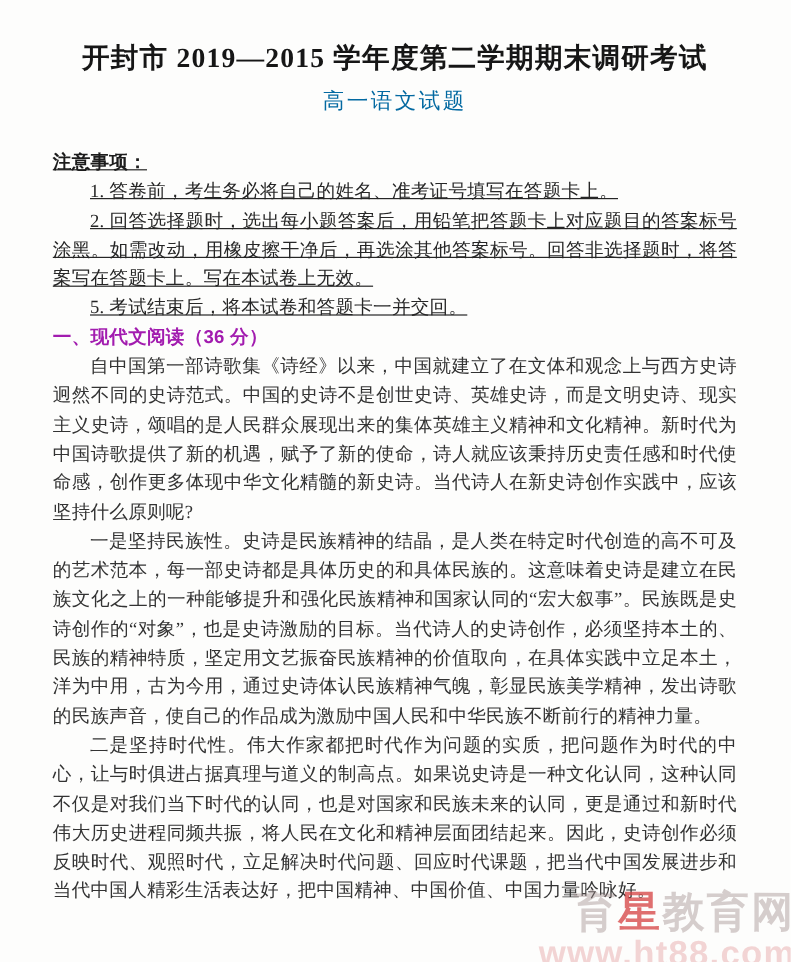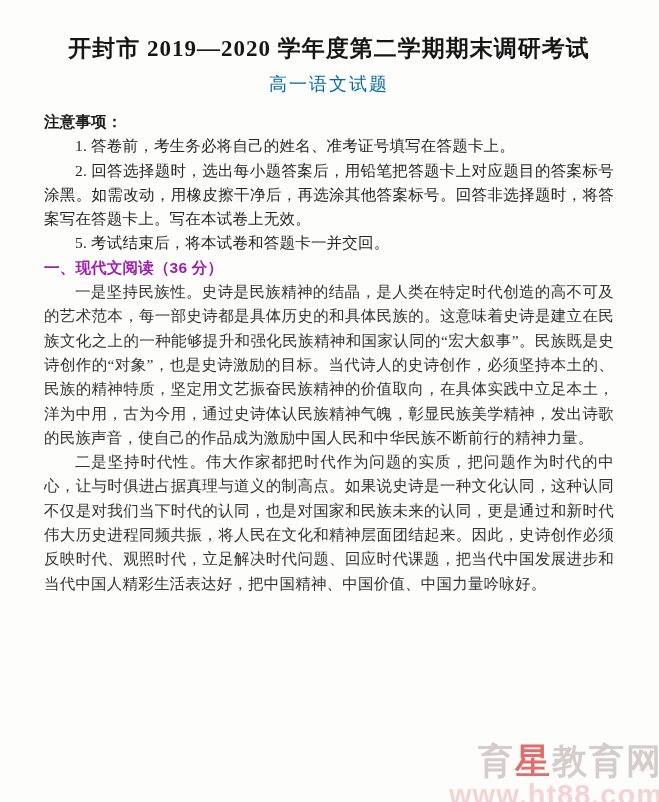--- a/index.html
+++ b/index.html
@@ -31,21 +31,22 @@
   }
   .title-line2 {
     margin: 6px 0 0 0;
     font-size: 18px;
     font-weight: normal;
     line-height: 28px;
     color: #0369a1;
     letter-spacing: 2px;
   }
   .notice {
-    margin-top: 12px;
+    margin-top: 26px;
+    text-decoration: underline;
   }
   p {
     margin: 0;
     font-size: 15.5px;
     line-height: 24.3px;
     text-align: justify;
     letter-spacing: 0.2px;
   }
   .bold-sans {
     font-family: "Liberation Sans", "DejaVu Sans", sans-serif;
@@ -92,34 +93,35 @@
     letter-spacing: 1px;
     color: rgba(233, 178, 178, 0.55);
   }
 </style>
 </head>
 <body>
 
 <div class="page">
 
   <header class="title-block">
-    <h1 class="title-line1">开封市 2019—2020 学年度第二学期期末调研考试</h1>
+    <h1 class="title-line1">开封市 2019—2015 学年度第二学期期末调研考试</h1>
     <h2 class="title-line2">高一语文试题</h2>
   </header>
 
   <section class="notice">
     <p class="bold-sans">注意事项：</p>
     <p class="indent">1. 答卷前，考生务必将自己的姓名、准考证号填写在答题卡上。</p>
     <p class="indent">2. 回答选择题时，选出每小题答案后，用铅笔把答题卡上对应题目的答案标号涂黑。如需改动，用橡皮擦干净后，再选涂其他答案标号。回答非选择题时，将答案写在答题卡上。写在本试卷上无效。</p>
     <p class="indent">5. 考试结束后，将本试卷和答题卡一并交回。</p>
   </section>
 
   <section>
     <p class="section-heading">一、现代文阅读（36 分）</p>
 
+    <p class="passage indent">自中国第一部诗歌集《诗经》以来，中国就建立了在文体和观念上与西方史诗迥然不同的史诗范式。中国的史诗不是创世史诗、英雄史诗，而是文明史诗、现实主义史诗，颂唱的是人民群众展现出来的集体英雄主义精神和文化精神。新时代为中国诗歌提供了新的机遇，赋予了新的使命，诗人就应该秉持历史责任感和时代使命感，创作更多体现中华文化精髓的新史诗。当代诗人在新史诗创作实践中，应该坚持什么原则呢?</p>
     <p class="passage indent">一是坚持民族性。史诗是民族精神的结晶，是人类在特定时代创造的高不可及的艺术范本，每一部史诗都是具体历史的和具体民族的。这意味着史诗是建立在民族文化之上的一种能够提升和强化民族精神和国家认同的“宏大叙事”。民族既是史诗创作的“对象”，也是史诗激励的目标。当代诗人的史诗创作，必须坚持本土的、民族的精神特质，坚定用文艺振奋民族精神的价值取向，在具体实践中立足本土，洋为中用，古为今用，通过史诗体认民族精神气魄，彰显民族美学精神，发出诗歌的民族声音，使自己的作品成为激励中国人民和中华民族不断前行的精神力量。</p>
     <p class="passage indent">二是坚持时代性。伟大作家都把时代作为问题的实质，把问题作为时代的中心，让与时俱进占据真理与道义的制高点。如果说史诗是一种文化认同，这种认同不仅是对我们当下时代的认同，也是对国家和民族未来的认同，更是通过和新时代伟大历史进程同频共振，将人民在文化和精神层面团结起来。因此，史诗创作必须反映时代、观照时代，立足解决时代问题、回应时代课题，把当代中国发展进步和当代中国人精彩生活表达好，把中国精神、中国价值、中国力量吟咏好。</p>
 
   </section>
 
   <div class="watermark">
     <div class="wm-line1"><span>育</span><span class="wm-star">星</span><span>教育网</span></div>
     <div class="wm-line2">www.ht88.com</div>
   </div>
 

